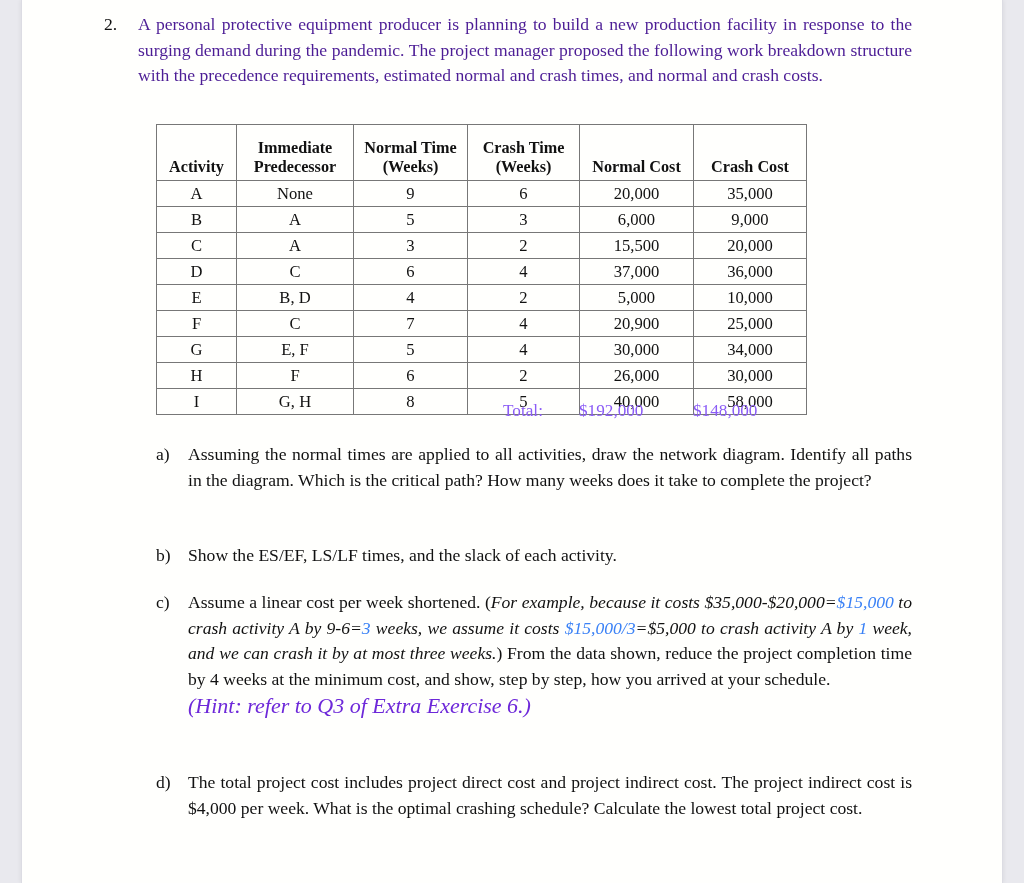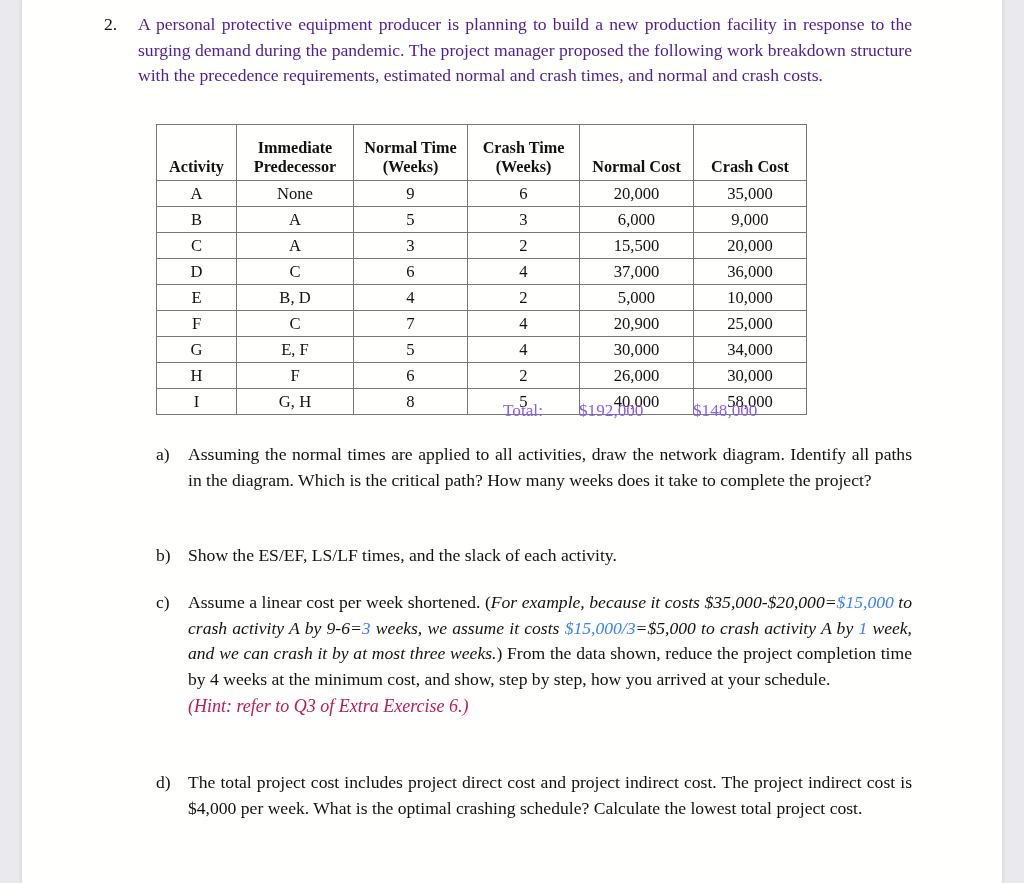--- a/index.html
+++ b/index.html
@@ -152,22 +152,22 @@
   #sub-b { top: 543px; }
   #sub-c { top: 590px; }
   #sub-d { top: 770px; }
 
   .it { font-style: italic; }
   .red-it { color: #3b82f6; font-style: italic; }
   .hint-line {
     display: block;
     margin-top: 2px;
     font-style: italic;
-    color: #be185d;
-    font-size: 18px;
+    color: #6d28d9;
+    font-size: 22px;
     line-height: 24px;
     text-align: left;
   }
 </style>
 </head>
 <body>
 
 <div class="page-shell">
   <div class="page">
     <div class="page-inner">

